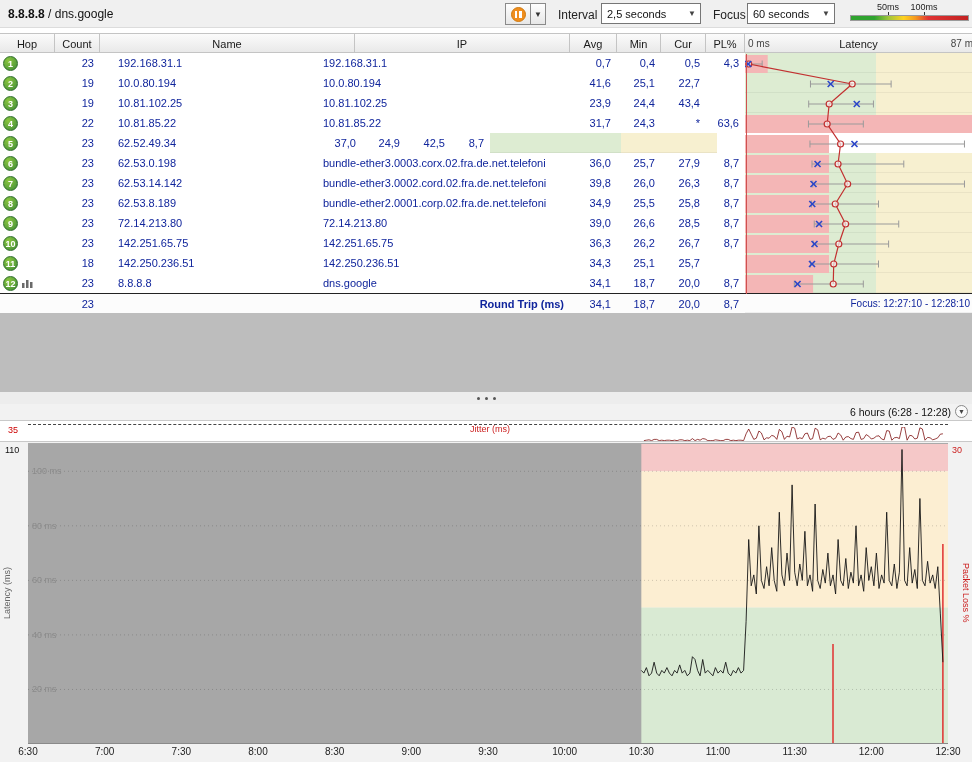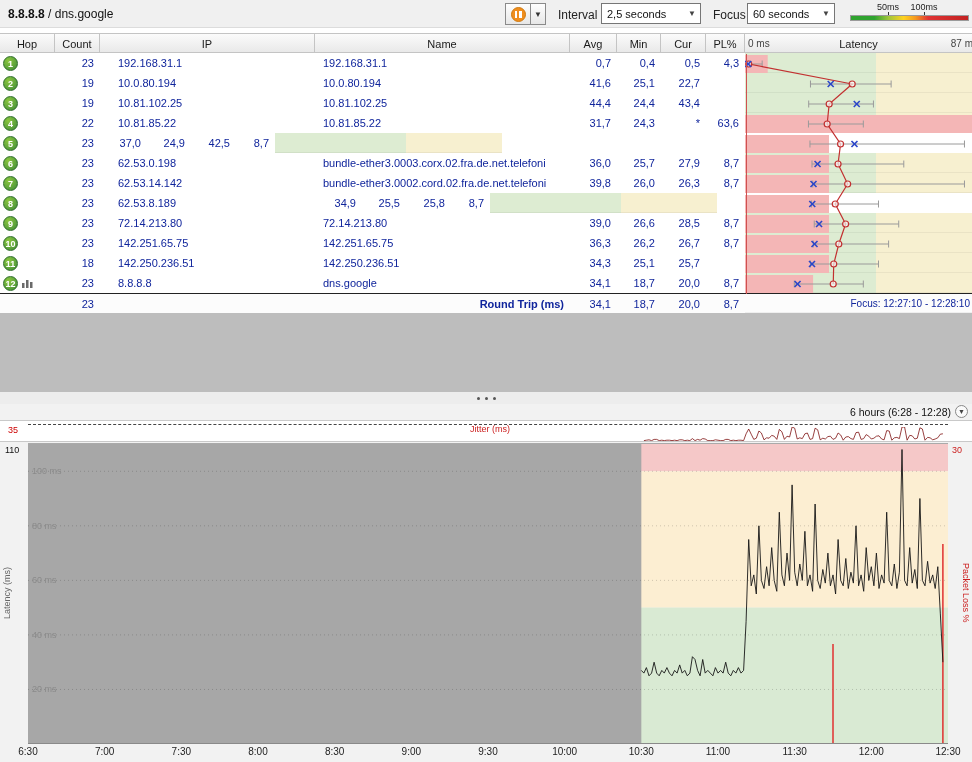--- a/index.html
+++ b/index.html
@@ -128,22 +128,22 @@
     <i id="legmark1" class="legmark"></i>
     <i id="legmark2" class="legmark"></i>
     <div id="legbar"></div>
   </div>
 </div>
 
 <div id="table">
   <div id="thead">
     <div class="hcell c-hop">Hop</div>
     <div class="hcell c-count">Count</div>
+    <div class="hcell c-name">Name</div>
     <div class="hcell c-ip">IP</div>
-    <div class="hcell c-name">Name</div>
     <div class="hcell c-avg">Avg</div>
     <div class="hcell c-min">Min</div>
     <div class="hcell c-cur">Cur</div>
     <div class="hcell c-pl">PL%</div>
     <div class="hcell c-lat">
       <span id="lat-scale-min">0 ms</span>
       <span>Latency</span>
       <span id="lat-scale-max">87 ms</span>
     </div>
   </div>
@@ -175,21 +175,21 @@
         <div class="cell c-pl num"></div>
         <div class="cell c-lat"></div>
       </div>
       <div class="trow">
         <div class="cell c-hop">
           <span class="hopcircle">3</span>
         </div>
         <div class="cell c-count num">19</div>
         <div class="cell c-ip">10.81.102.25</div>
         <div class="cell c-name">10.81.102.25</div>
-        <div class="cell c-avg num">44,4</div>
+        <div class="cell c-avg num">23,9</div>
         <div class="cell c-min num">24,4</div>
         <div class="cell c-cur num">43,4</div>
         <div class="cell c-pl num"></div>
         <div class="cell c-lat"></div>
       </div>
       <div class="trow">
         <div class="cell c-hop">
           <span class="hopcircle">4</span>
         </div>
         <div class="cell c-count num">22</div>
@@ -199,20 +199,21 @@
         <div class="cell c-min num">24,3</div>
         <div class="cell c-cur num">*</div>
         <div class="cell c-pl num">63,6</div>
         <div class="cell c-lat"></div>
       </div>
       <div class="trow">
         <div class="cell c-hop">
           <span class="hopcircle">5</span>
         </div>
         <div class="cell c-count num">23</div>
+        <div class="cell c-ip">62.52.49.34</div>
         <div class="cell c-avg num">37,0</div>
         <div class="cell c-min num">24,9</div>
         <div class="cell c-cur num">42,5</div>
         <div class="cell c-pl num">8,7</div>
         <div class="cell c-lat"></div>
       </div>
       <div class="trow">
         <div class="cell c-hop">
           <span class="hopcircle">6</span>
         </div>
@@ -237,20 +238,21 @@
         <div class="cell c-cur num">26,3</div>
         <div class="cell c-pl num">8,7</div>
         <div class="cell c-lat"></div>
       </div>
       <div class="trow">
         <div class="cell c-hop">
           <span class="hopcircle">8</span>
         </div>
         <div class="cell c-count num">23</div>
         <div class="cell c-ip">62.53.8.189</div>
+        <div class="cell c-name">bundle-ether2.0001.corp.02.fra.de.net.telefoni</div>
         <div class="cell c-avg num">34,9</div>
         <div class="cell c-min num">25,5</div>
         <div class="cell c-cur num">25,8</div>
         <div class="cell c-pl num">8,7</div>
         <div class="cell c-lat"></div>
       </div>
       <div class="trow">
         <div class="cell c-hop">
           <span class="hopcircle">9</span>
         </div>

